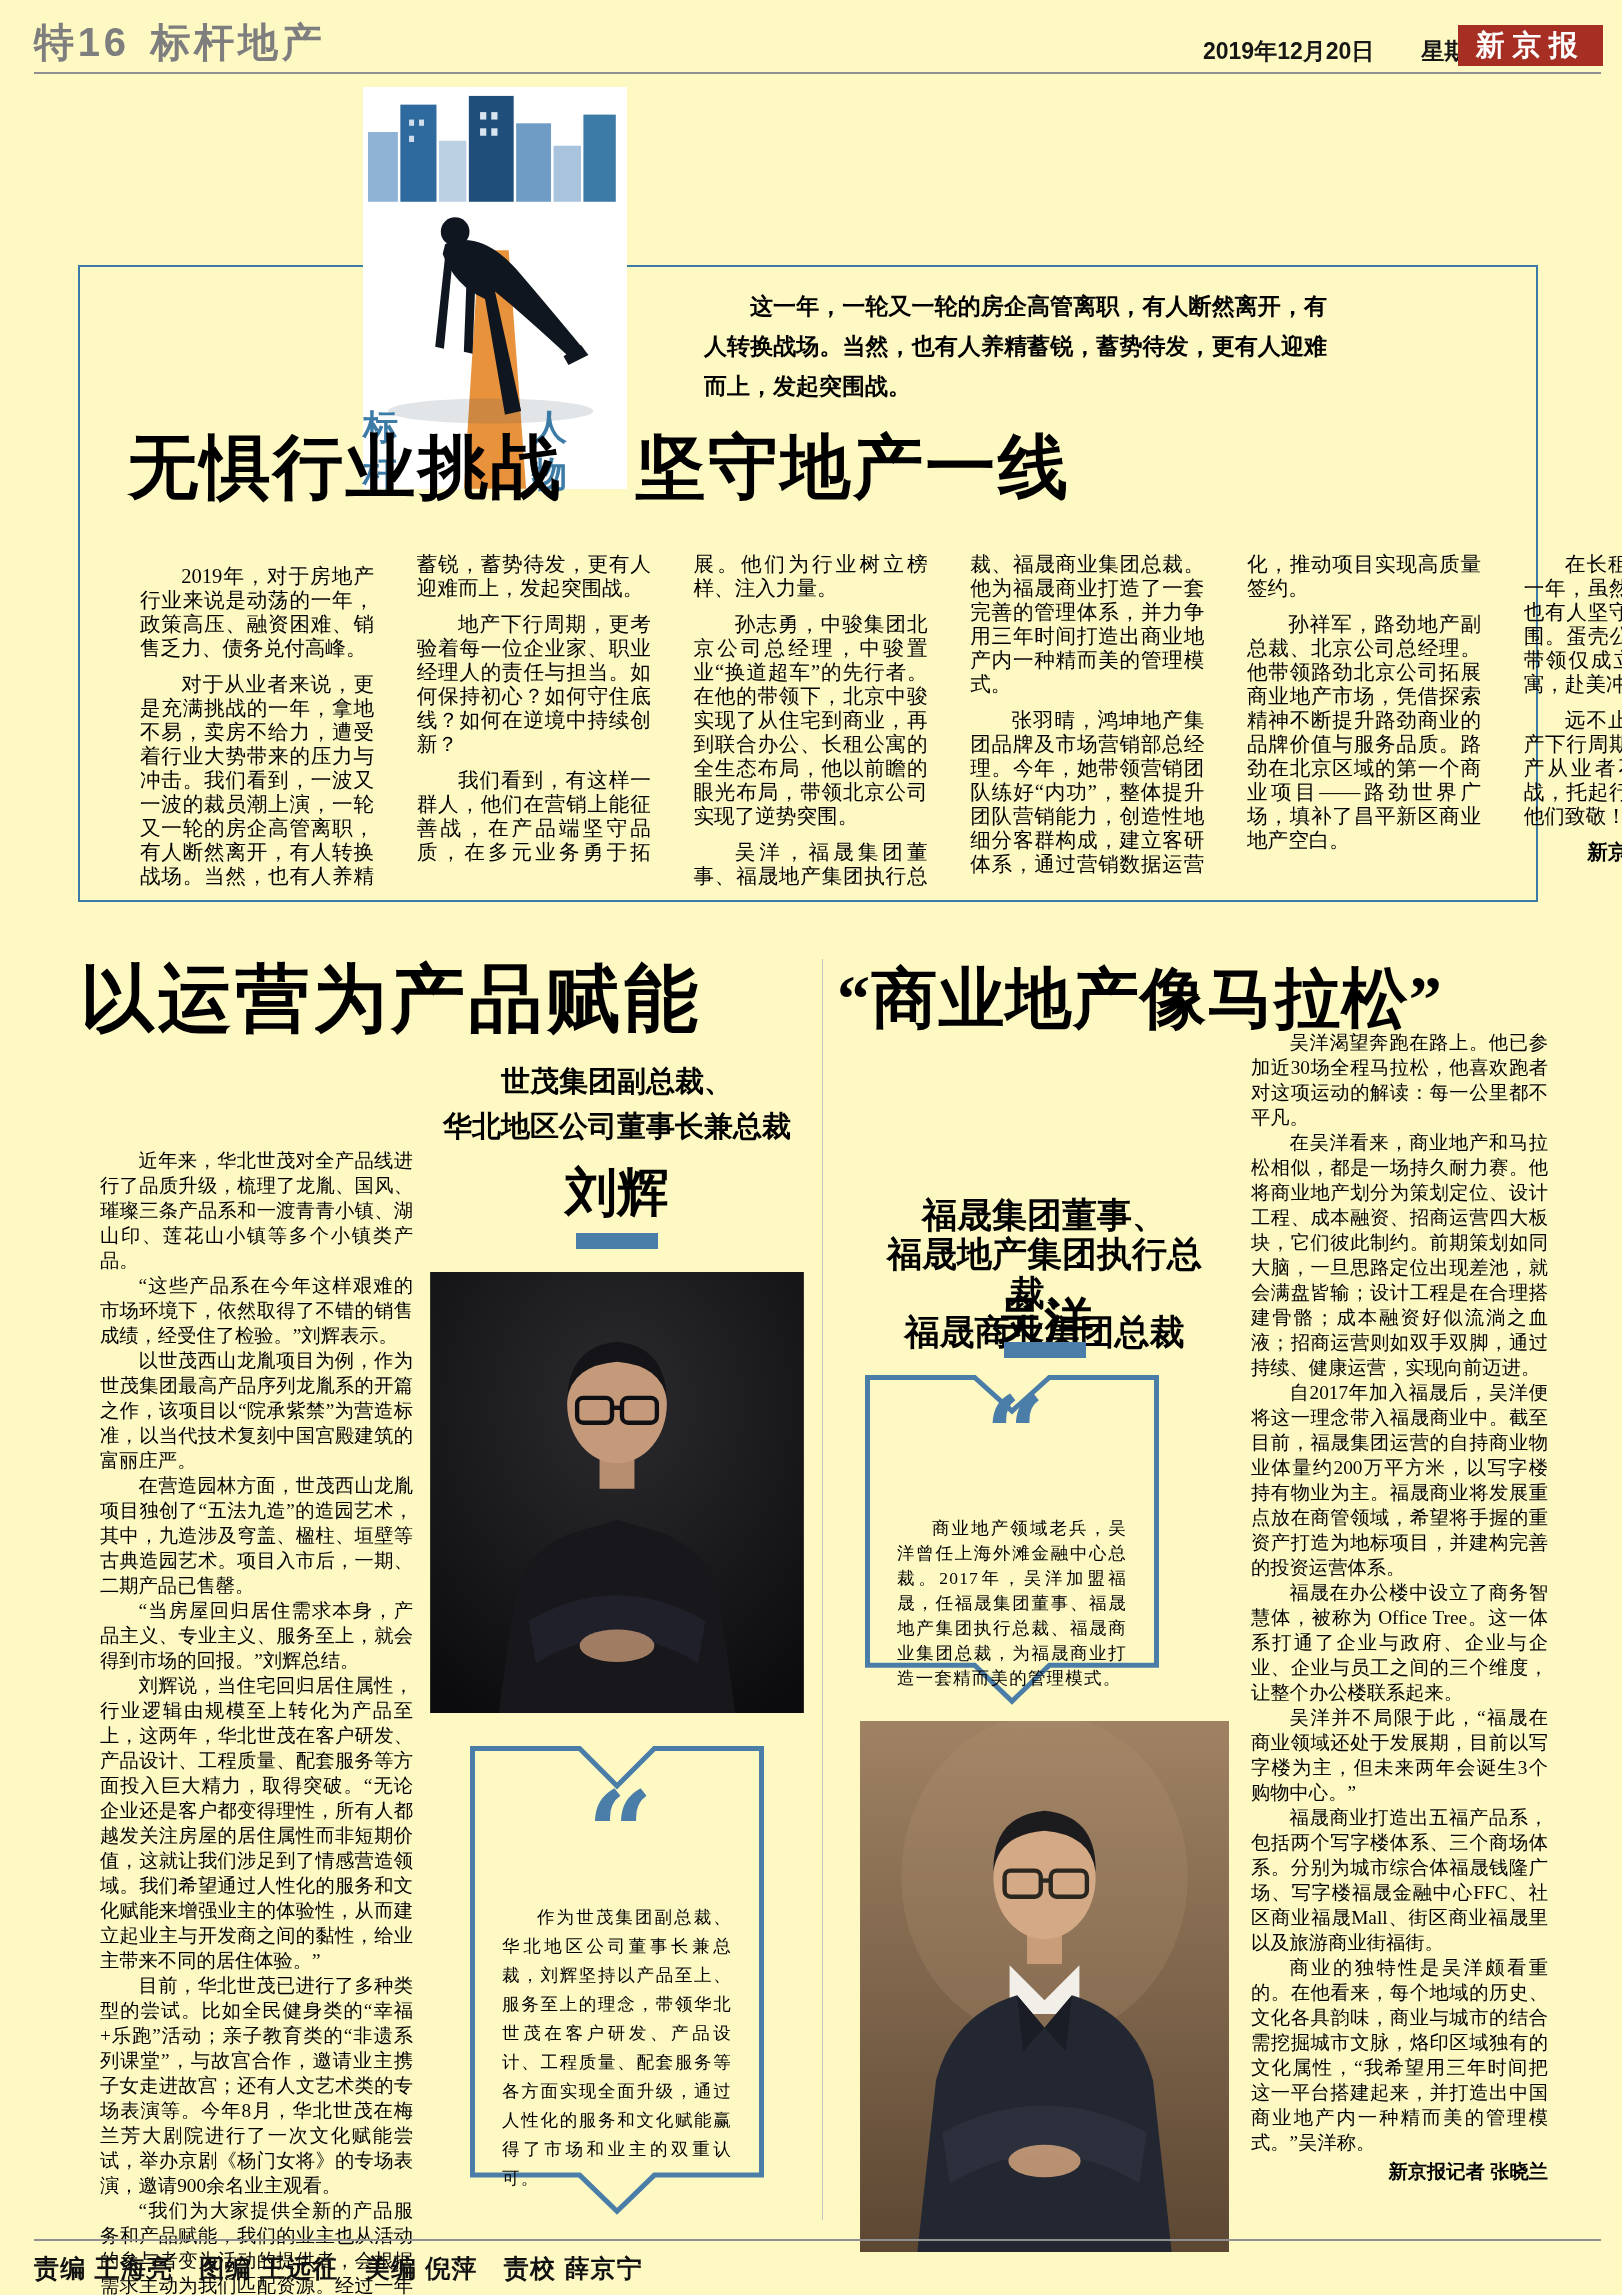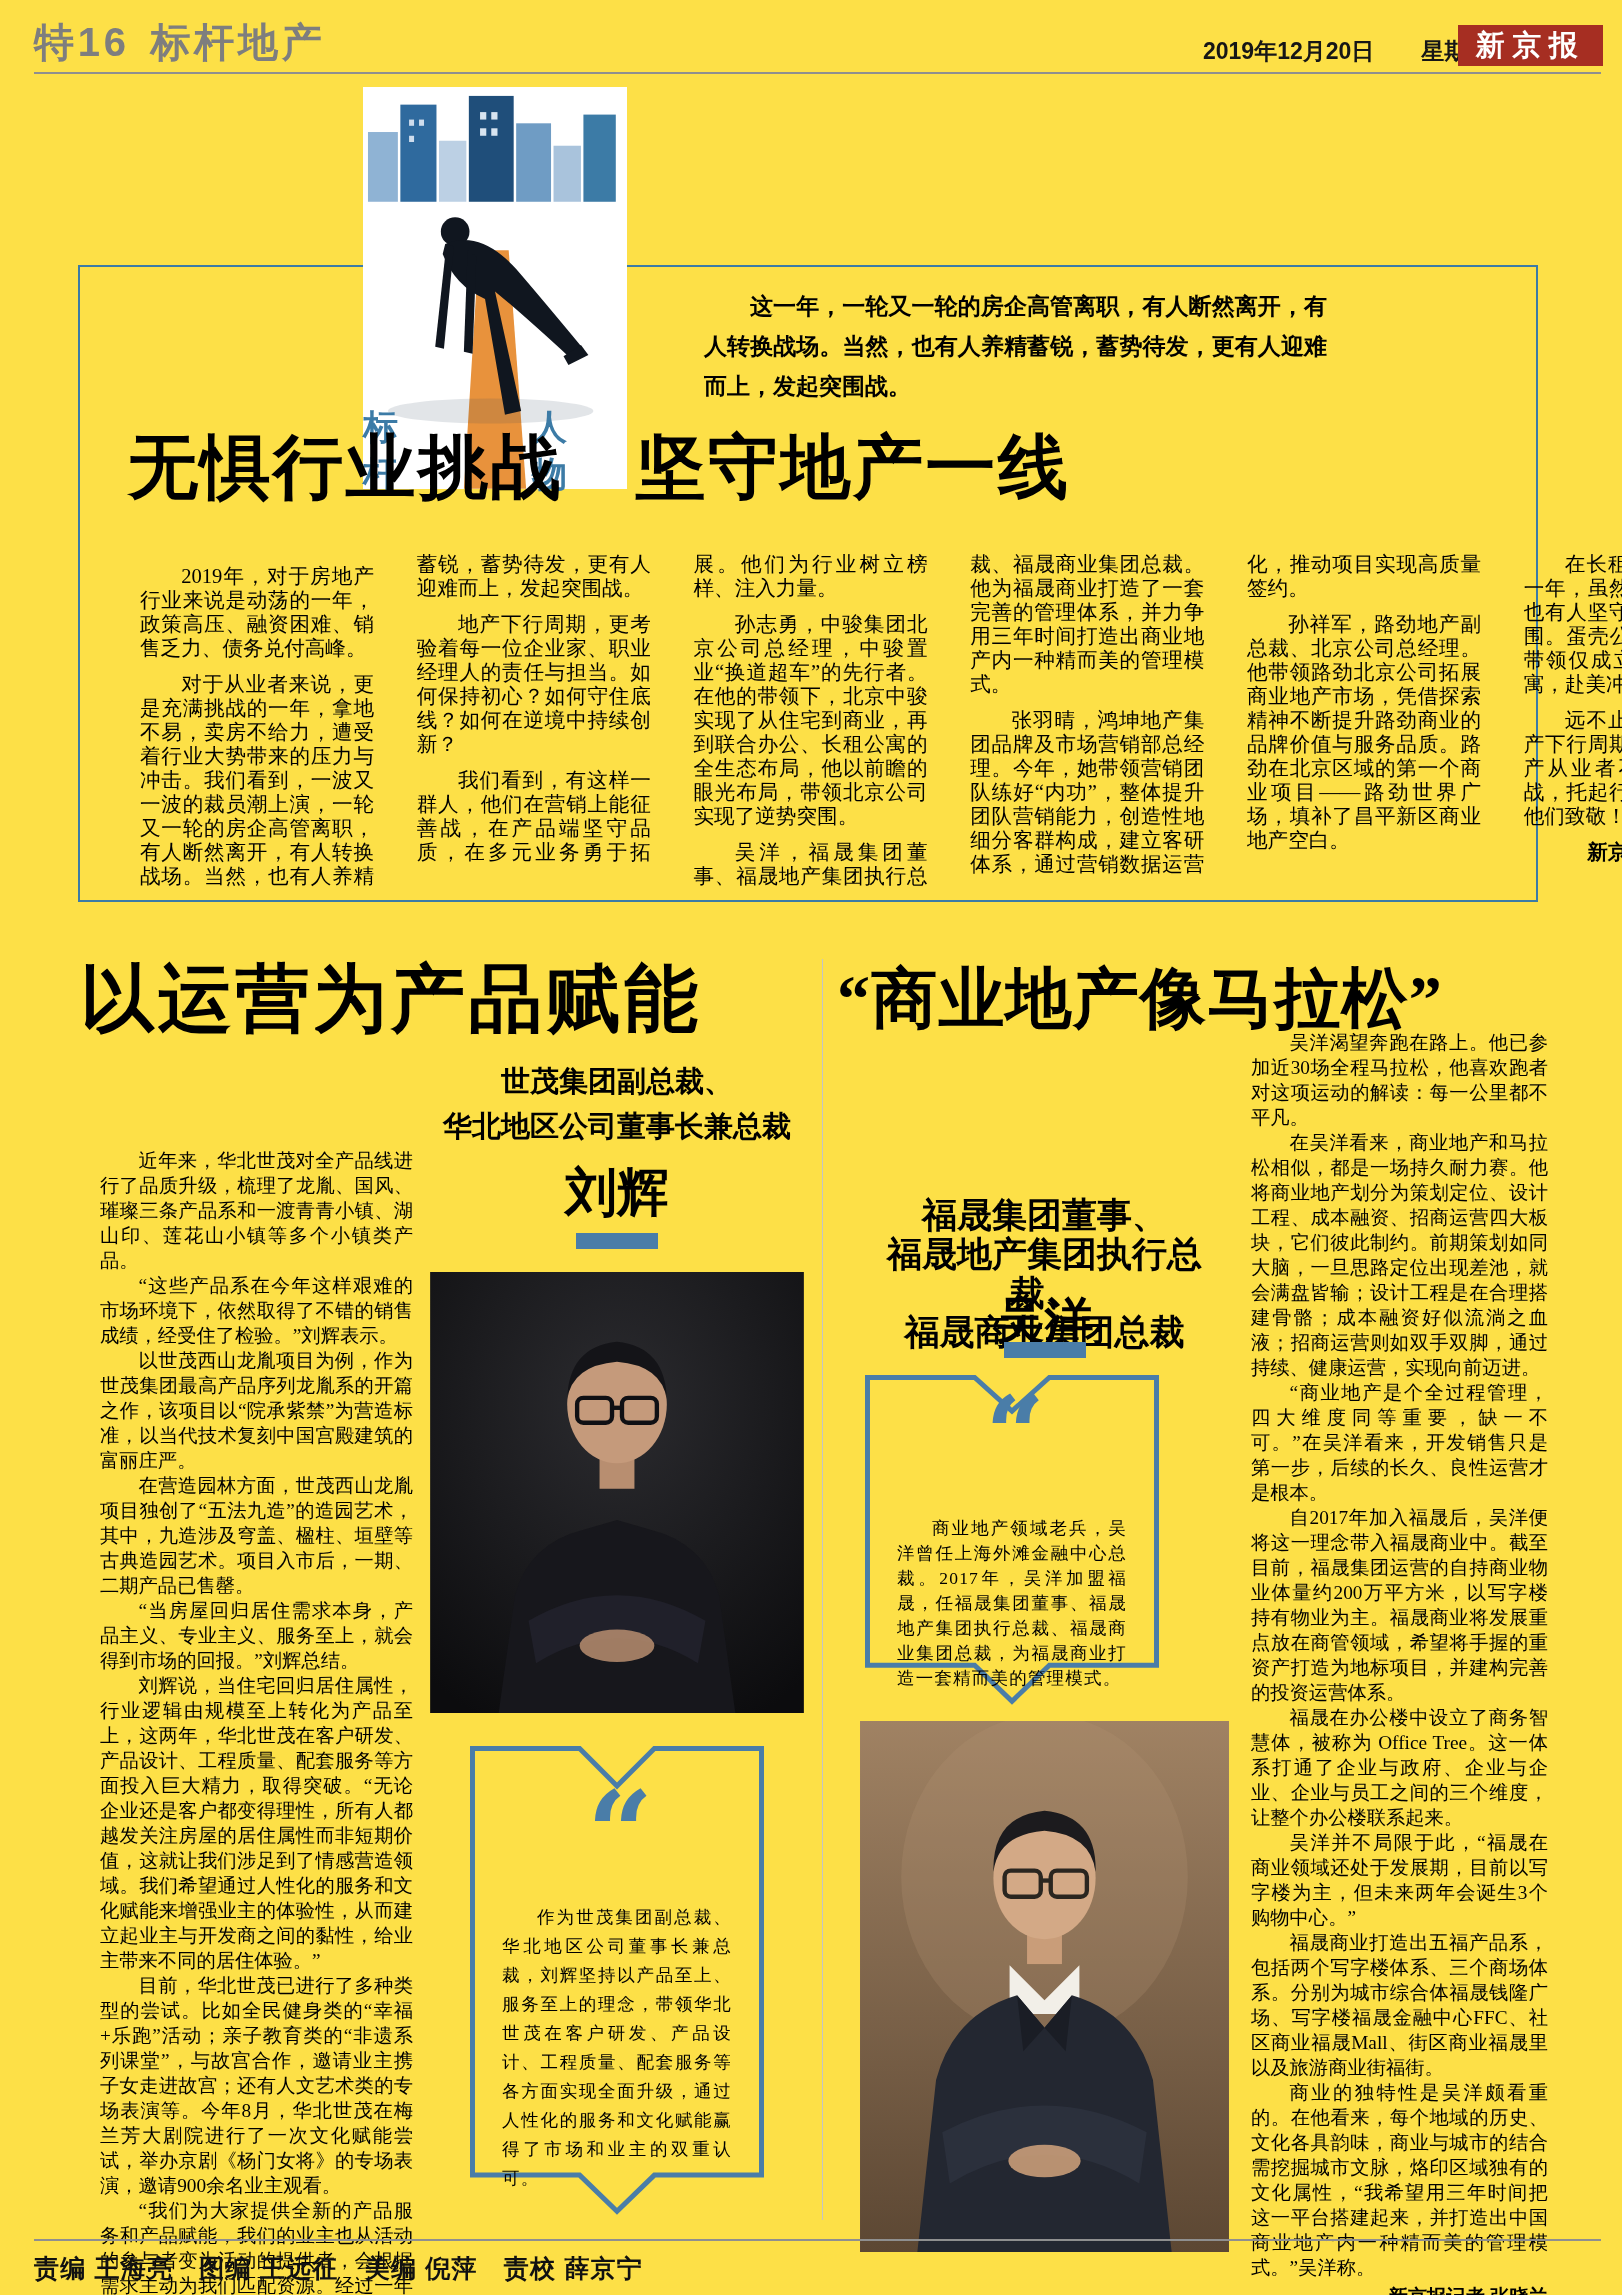--- a/index.html
+++ b/index.html
@@ -1,16 +1,16 @@
 <!DOCTYPE html>
 <html style="font-size:10px"><head>
 <meta charset="utf-8">
 <style>
   html,body{margin:0;padding:0;background:#ffffff;}
-  .page{position:relative;width:1622px;height:2295px;background:#fde047;overflow:hidden;
+  .page{position:relative;width:1622px;height:2295px;background:#fef9c3;overflow:hidden;
         font-family:"Liberation Serif","DejaVu Serif",serif;color:#000;}
   .abs{position:absolute;}
 
   
   .edition{left:34px;top:15px;font-family:"Liberation Sans","DejaVu Sans",sans-serif;
            font-weight:bold;font-size:40px;color:#7e7e7e;letter-spacing:3.7px;display:flex;gap:21px;}
   .issue-date{left:1203px;top:36px;font-family:"Liberation Sans","DejaVu Sans",sans-serif;
               font-weight:bold;font-size:23px;color:#161616;display:flex;gap:47px;}
   .masthead{left:1458px;top:25px;width:145px;height:41px;background:#a62e22;color:#fff;
             display:flex;align-items:center;justify-content:center;font-weight:900;
@@ -244,21 +244,20 @@
       <path d="M252,440 L296,492 L262,530 Z" fill="#1a1d25"></path>
       <path d="M340,440 L296,492 L330,530 Z" fill="#1a1d25"></path>
       <path d="M132,660 Q296,574 460,660 L448,742 Q296,650 144,742 Z" fill="#2b303c"></path>
       <ellipse cx="296" cy="706" rx="58" ry="26" fill="#c99d79" opacity="0.9"></ellipse>
     </svg>
   </div>
 
   <div class="abs body-col right-body">
     <p>吴洋渴望奔跑在路上。他已参加近30场全程马拉松，他喜欢跑者对这项运动的解读：每一公里都不平凡。</p>
     <p>在吴洋看来，商业地产和马拉松相似，都是一场持久耐力赛。他将商业地产划分为策划定位、设计工程、成本融资、招商运营四大板块，它们彼此制约。前期策划如同大脑，一旦思路定位出现差池，就会满盘皆输；设计工程是在合理搭建骨骼；成本融资好似流淌之血液；招商运营则如双手双脚，通过持续、健康运营，实现向前迈进。</p>
-    <p>“商业地产是个全过程管理，四大维度同等重要，缺一不可。”在吴洋看来，开发销售只是第一步，后续的长久、良性运营才是根本。</p>
     <p>自2017年加入福晟后，吴洋便将这一理念带入福晟商业中。截至目前，福晟集团运营的自持商业物业体量约200万平方米，以写字楼持有物业为主。福晟商业将发展重点放在商管领域，希望将手握的重资产打造为地标项目，并建构完善的投资运营体系。</p>
     <p>福晟在办公楼中设立了商务智慧体，被称为 Office Tree。这一体系打通了企业与政府、企业与企业、企业与员工之间的三个维度，让整个办公楼联系起来。</p>
     <p>吴洋并不局限于此，“福晟在商业领域还处于发展期，目前以写字楼为主，但未来两年会诞生3个购物中心。”</p>
     <p>福晟商业打造出五福产品系，包括两个写字楼体系、三个商场体系。分别为城市综合体福晟钱隆广场、写字楼福晟金融中心FFC、社区商业福晟Mall、街区商业福晟里以及旅游商业街福街。</p>
     <p>商业的独特性是吴洋颇看重的。在他看来，每个地域的历史、文化各具韵味，商业与城市的结合需挖掘城市文脉，烙印区域独有的文化属性，“我希望用三年时间把这一平台搭建起来，并打造出中国商业地产内一种精而美的管理模式。”吴洋称。</p>
     <p class="byline">新京报记者 张晓兰</p>
   </div>
 
   <div class="abs footer-rule"></div>
   <div class="abs credits">责编 王海亮　图编 王远征　美编 倪萍　责校 薛京宁</div>

